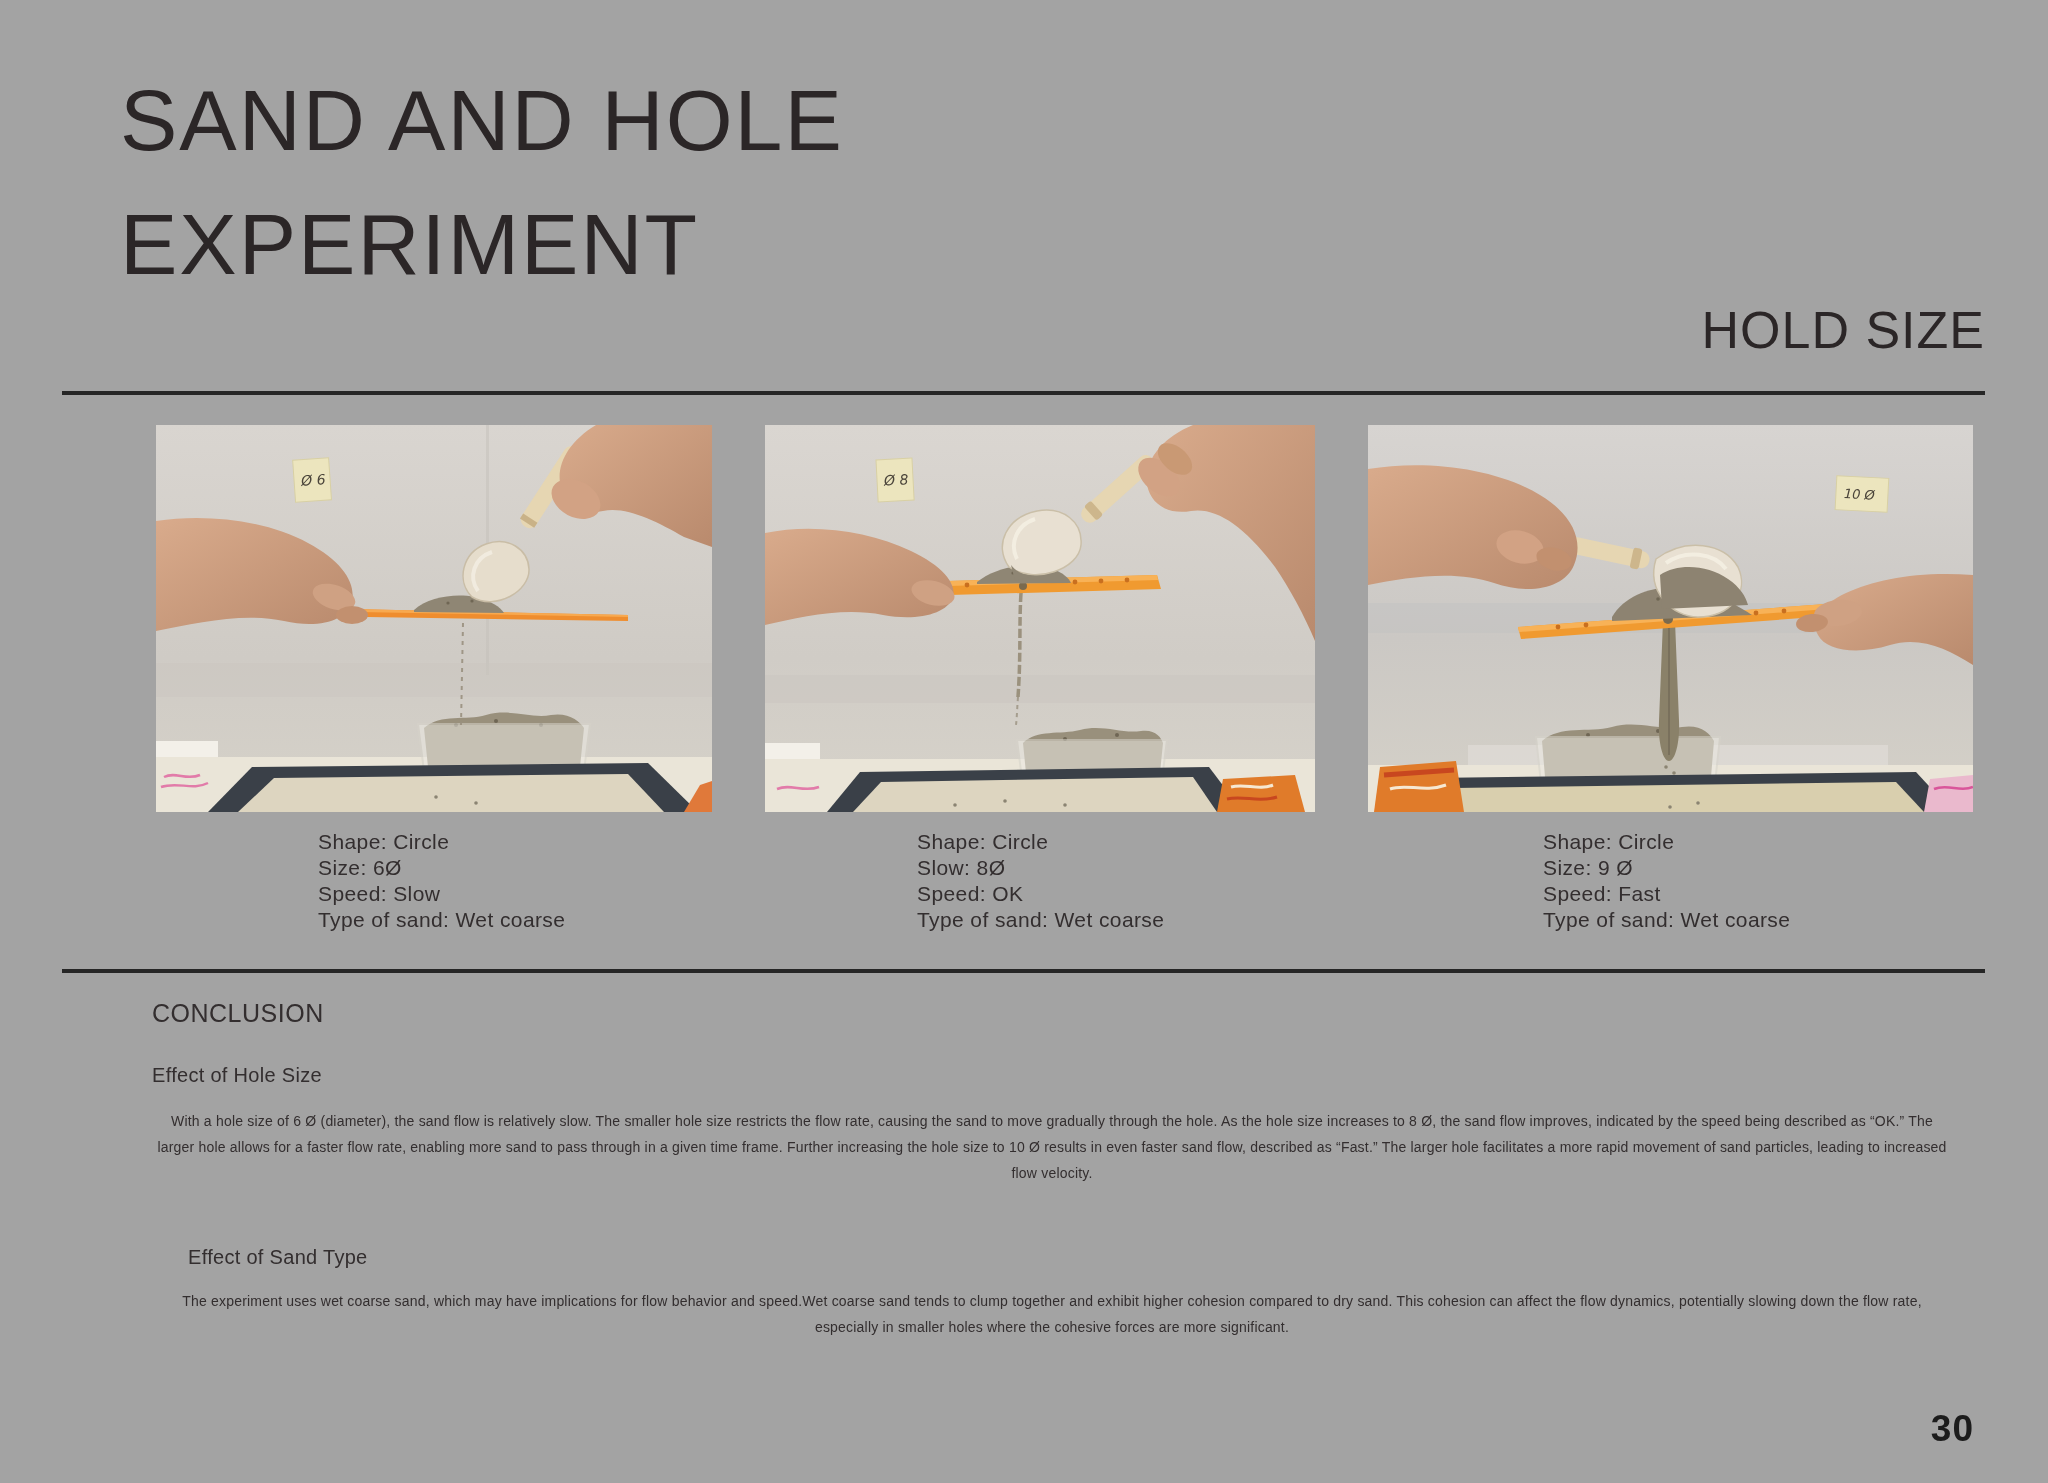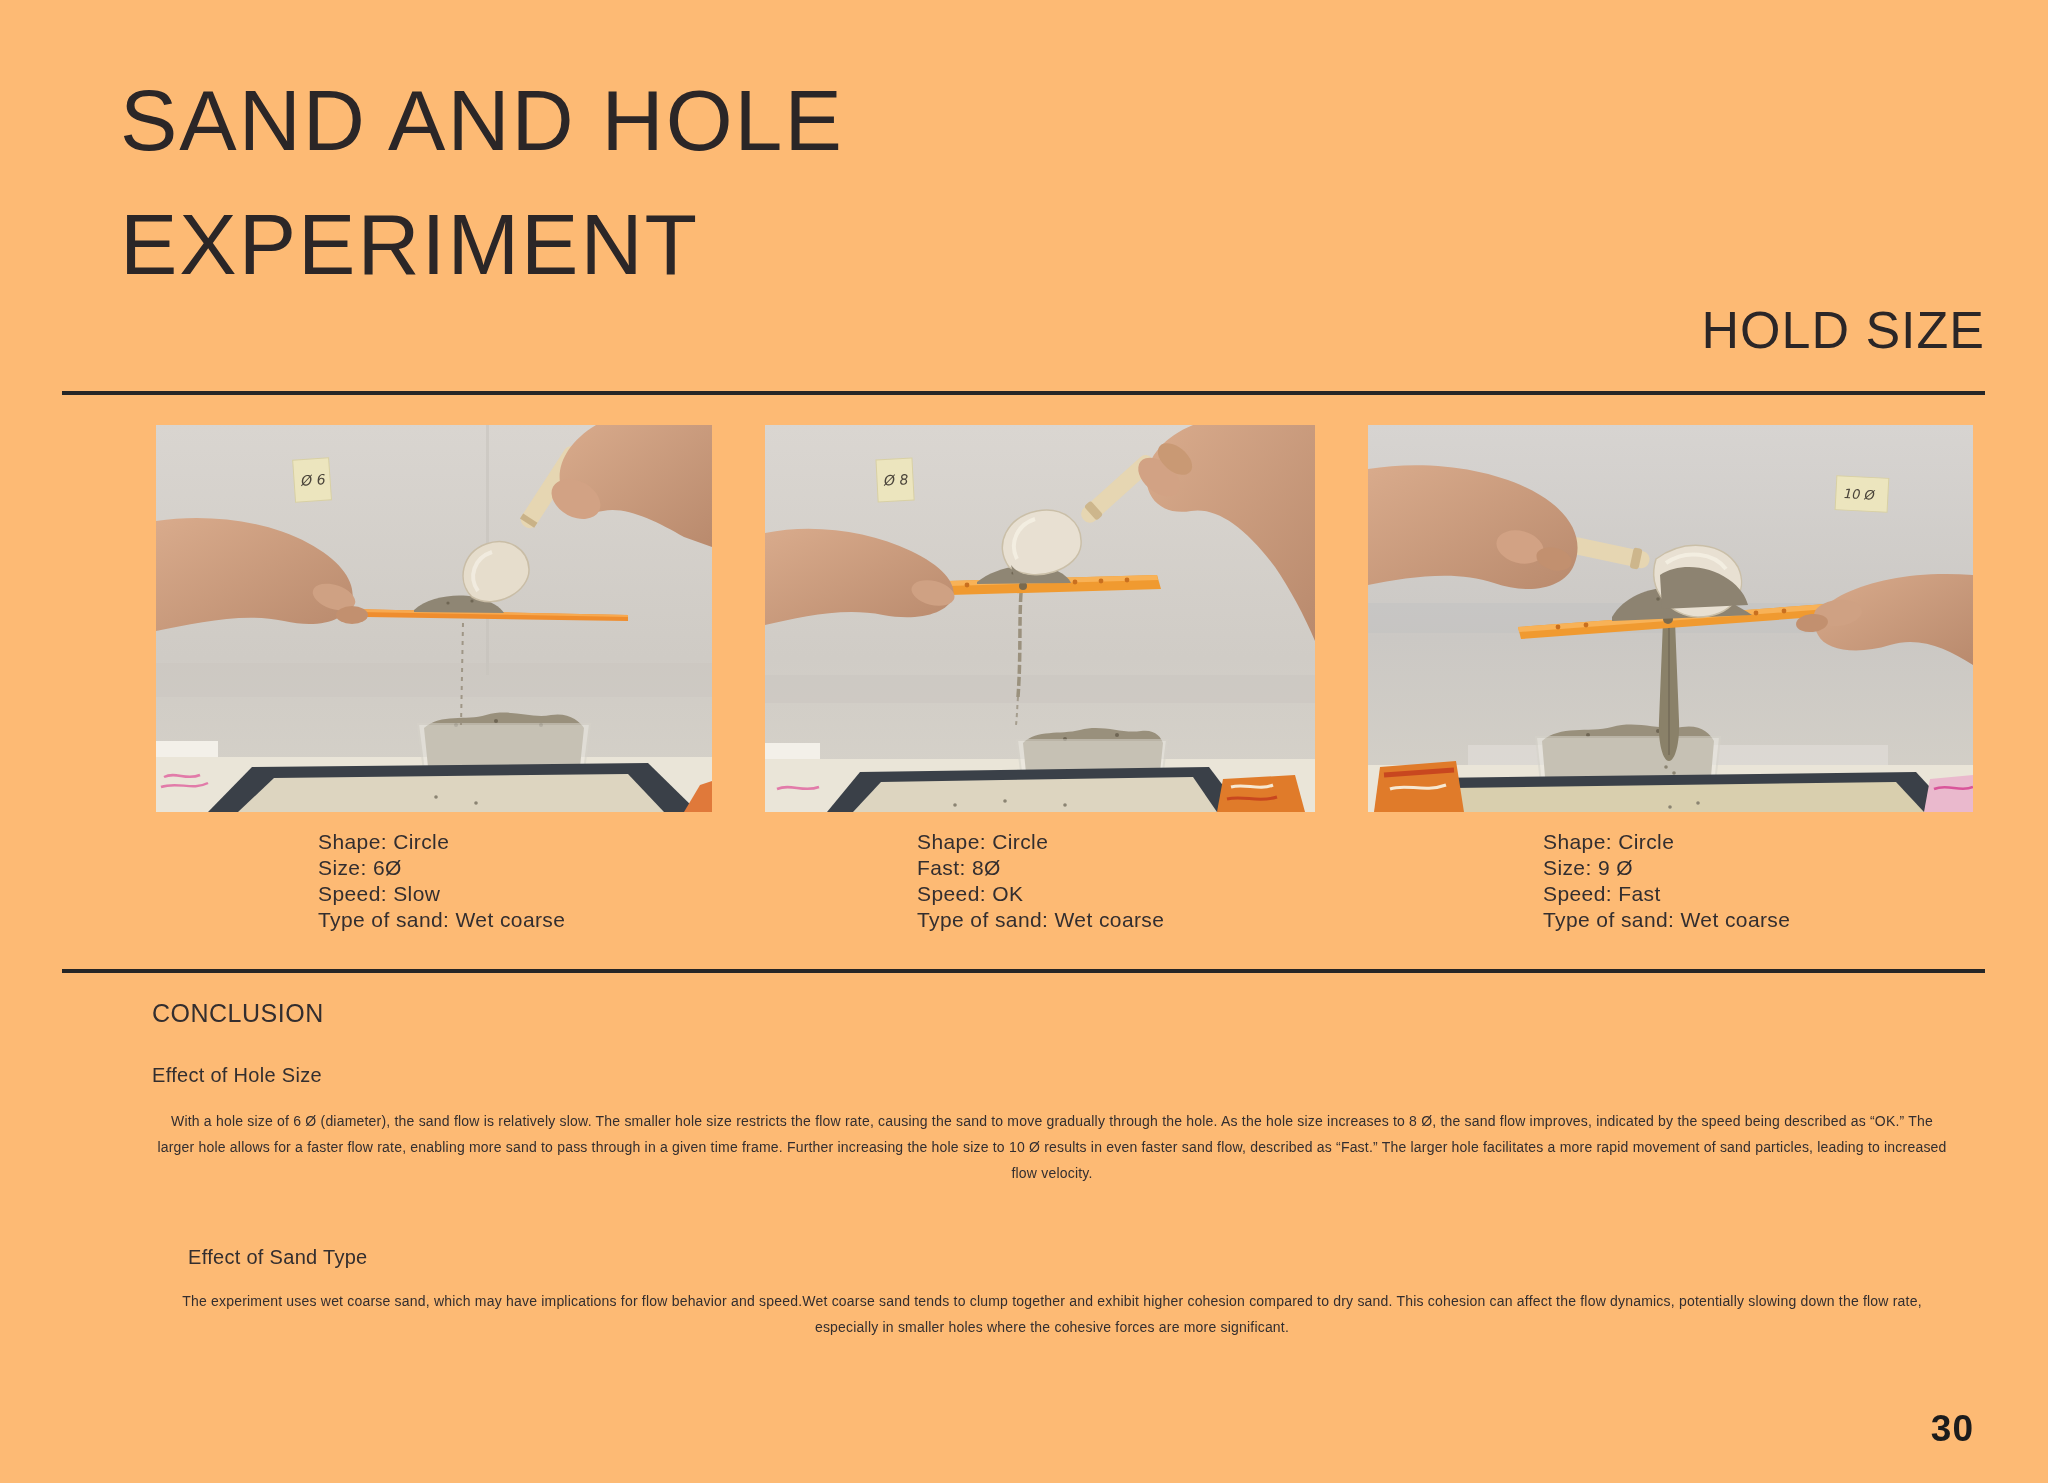--- a/index.html
+++ b/index.html
@@ -1,17 +1,17 @@
 <!DOCTYPE html>
 <html><head>
 <meta charset="utf-8">
 <style>
   html,body { margin:0; padding:0; background:#ffffff; }
   .page {
-    position:relative; width:2048px; height:1483px; background:#fdba74;
+    position:relative; width:2048px; height:1483px; background:#a3a3a3;
     font-family:"Liberation Sans", sans-serif; color:#2e2a2b; overflow:hidden;
   }
   .title {
     position:absolute; left:120px; top:58px; font-size:86px; line-height:124px;
     letter-spacing:2px; color:#2b2627; font-weight:400; white-space:nowrap;
   }
   .subtitle {
     position:absolute; right:63px; top:300px; font-size:52px; letter-spacing:1px;
     color:#2b2627; white-space:nowrap;
   }
@@ -303,21 +303,21 @@
   </div>
 
   <div class="caption c1">
     <span>Shape: Circle</span>
     <span>Size: 6Ø</span>
     <span>Speed: Slow</span>
     <span>Type of sand: Wet coarse</span>
   </div>
   <div class="caption c2">
     <span>Shape: Circle</span>
-    <span>Fast: 8Ø</span>
+    <span>Slow: 8Ø</span>
     <span>Speed: OK</span>
     <span>Type of sand: Wet coarse</span>
   </div>
   <div class="caption c3">
     <span>Shape: Circle</span>
     <span>Size: 9 Ø</span>
     <span>Speed: Fast</span>
     <span>Type of sand: Wet coarse</span>
   </div>
 

